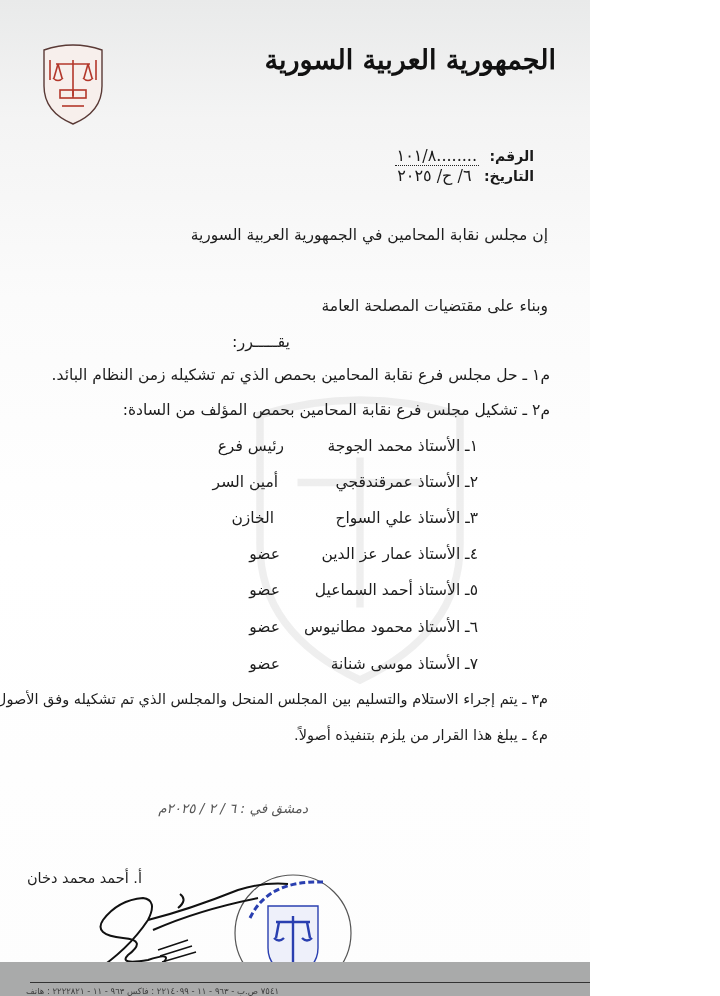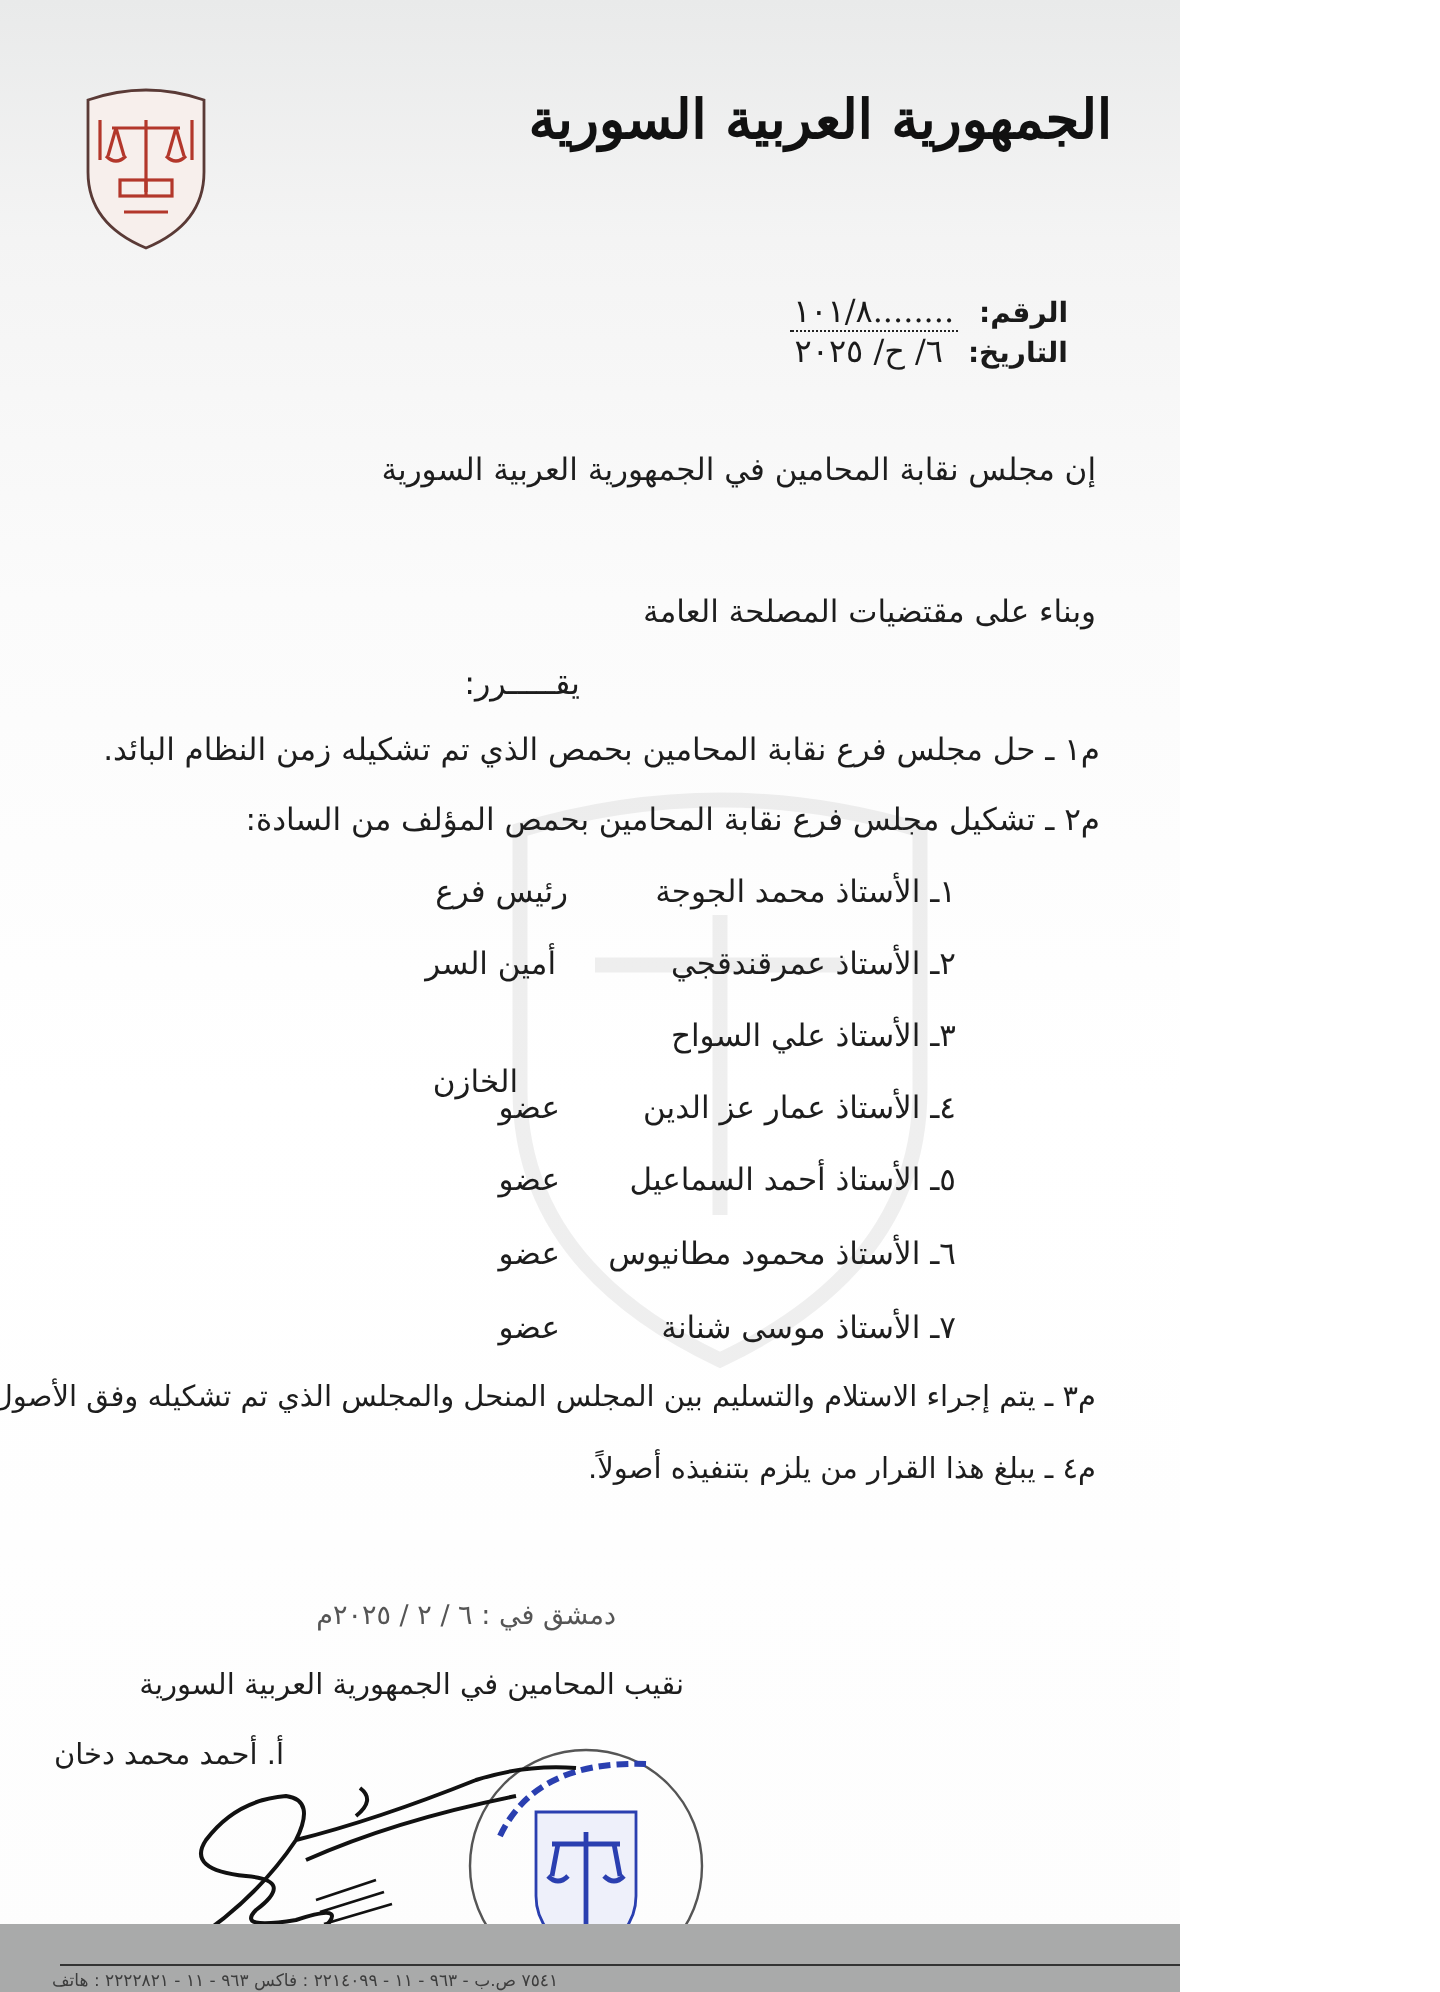--- a/index.html
+++ b/index.html
@@ -61,21 +61,21 @@
       position: absolute; right: 112px; white-space: nowrap;
       font-size: 15.5px; color: #1d1d1d;
     }
     .member-role {
       position: absolute; white-space: nowrap;
       font-size: 15.5px; color: #1d1d1d;
     }
 
     .date-place {
       position: absolute; right: 282px; top: 800px;
-      font-size: 13.5px; color: #555; white-space: nowrap; letter-spacing: 0.5px;
+      font-size: 13.5px; color: #555; white-space: nowrap; letter-spacing: 0.5px; font-style: italic;
     }
     .sig-title {
       position: absolute; right: 248px; top: 835px;
       font-size: 14.5px; color: #1d1d1d; white-space: nowrap;
     }
     .sig-name {
       position: absolute; right: 448px; top: 870px;
       font-size: 14.5px; color: #1d1d1d; white-space: nowrap;
     }
     .signature { position: absolute; left: 88px; top: 880px; width: 210px; height: 95px; }
@@ -145,39 +145,38 @@
   <div class="line" style="right:40px; top:366px;">م١ ـ حل مجلس فرع نقابة المحامين بحمص الذي تم تشكيله زمن النظام البائد.</div>
   <div class="line" style="right:40px; top:401px;">م٢ ـ تشكيل مجلس فرع نقابة المحامين بحمص المؤلف من السادة:</div>
 
   <div class="member-name" style="top:437px;">١ـ الأستاذ محمد الجوجة</div>
   <div class="member-role" style="right:306px; top:437px;">رئيس فرع</div>
 
   <div class="member-name" style="top:473px;">٢ـ الأستاذ عمرقندقجي</div>
   <div class="member-role" style="right:312px; top:473px;text-align:center;">أمين السر</div>
 
   <div class="member-name" style="top:509px;">٣ـ الأستاذ علي السواح</div>
-  <div class="member-role" style="right:331px; top:509px;margin-top:23px;">الخازن</div>
+  <div class="member-role" style="right:316px; top:509px;">الخازن</div>
 
   <div class="member-name" style="top:545px;">٤ـ الأستاذ عمار عز الدين</div>
   <div class="member-role" style="right:310px; top:545px;">عضو</div>
 
   <div class="member-name" style="top:581px;">٥ـ الأستاذ أحمد السماعيل</div>
   <div class="member-role" style="right:310px; top:581px;">عضو</div>
 
   <div class="member-name" style="top:618px;">٦ـ الأستاذ محمود مطانيوس</div>
   <div class="member-role" style="right:310px; top:618px;">عضو</div>
 
   <div class="member-name" style="top:655px;">٧ـ الأستاذ موسى شنانة</div>
   <div class="member-role" style="right:310px; top:655px;">عضو</div>
 
   <div class="line" style="right:42px; top:691px; font-size:14.5px;">م٣ ـ يتم إجراء الاستلام والتسليم بين المجلس المنحل والمجلس الذي تم تشكيله وفق الأصول.</div>
   <div class="line" style="right:42px; top:727px; font-size:14.5px;">م٤ ـ يبلغ هذا القرار من يلزم بتنفيذه أصولاً.</div>
 
   <div class="date-place">دمشق في : ٦ / ٢ / ٢٠٢٥م</div>
-  <div class="sig-title">نقيب المحامين في الجمهورية العربية السورية</div>
   <div class="sig-name">أ. أحمد محمد دخان</div>
 
   <svg class="stamp" viewBox="0 0 130 130">
     <circle cx="65" cy="65" r="58" fill="none" stroke="#555" stroke-width="1.2"></circle>
     <path d="M40 38 L90 38 L90 80 Q90 100 65 110 Q40 100 40 80 Z" fill="#eef0fa" stroke="#2a3fb0" stroke-width="1.4"></path>
     <g stroke="#2a3fb0" stroke-width="2.4" fill="none">
       <line x1="65" y1="48" x2="65" y2="95"></line>
       <line x1="48" y1="54" x2="82" y2="54"></line>
       <path d="M46 70 Q51 75 56 70"></path>
         <path d="M74 70 Q79 75 84 70"></path>

